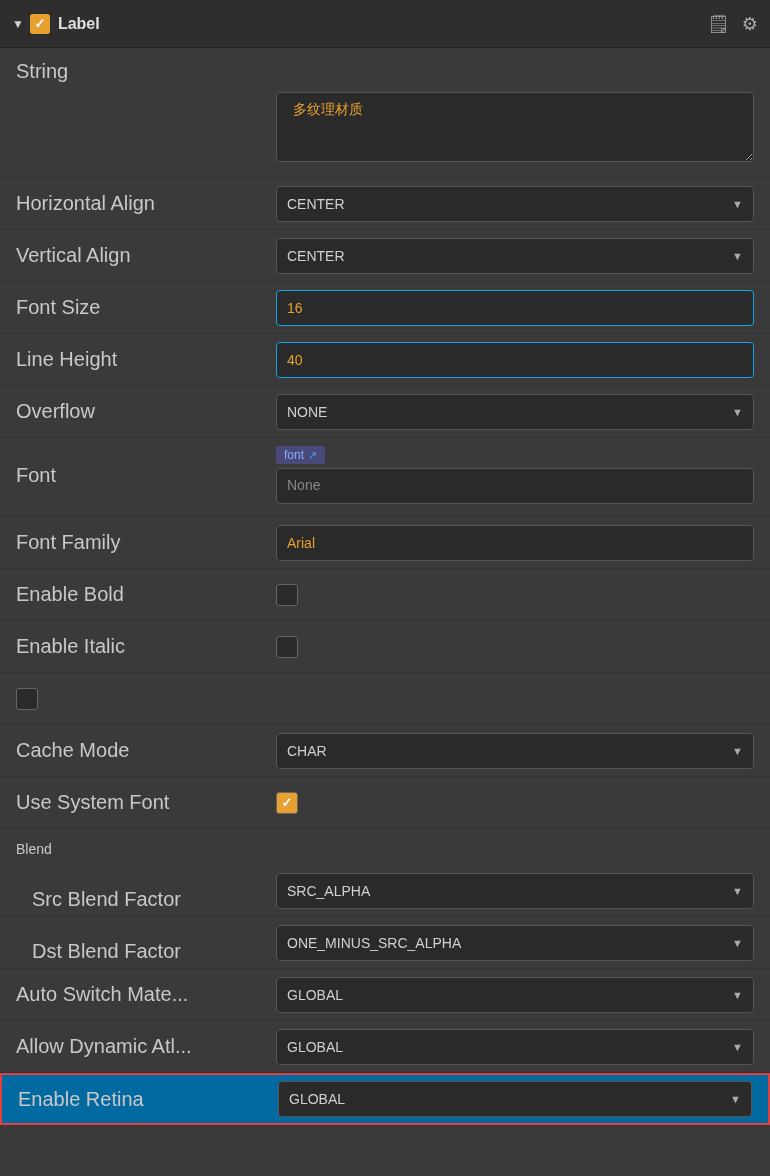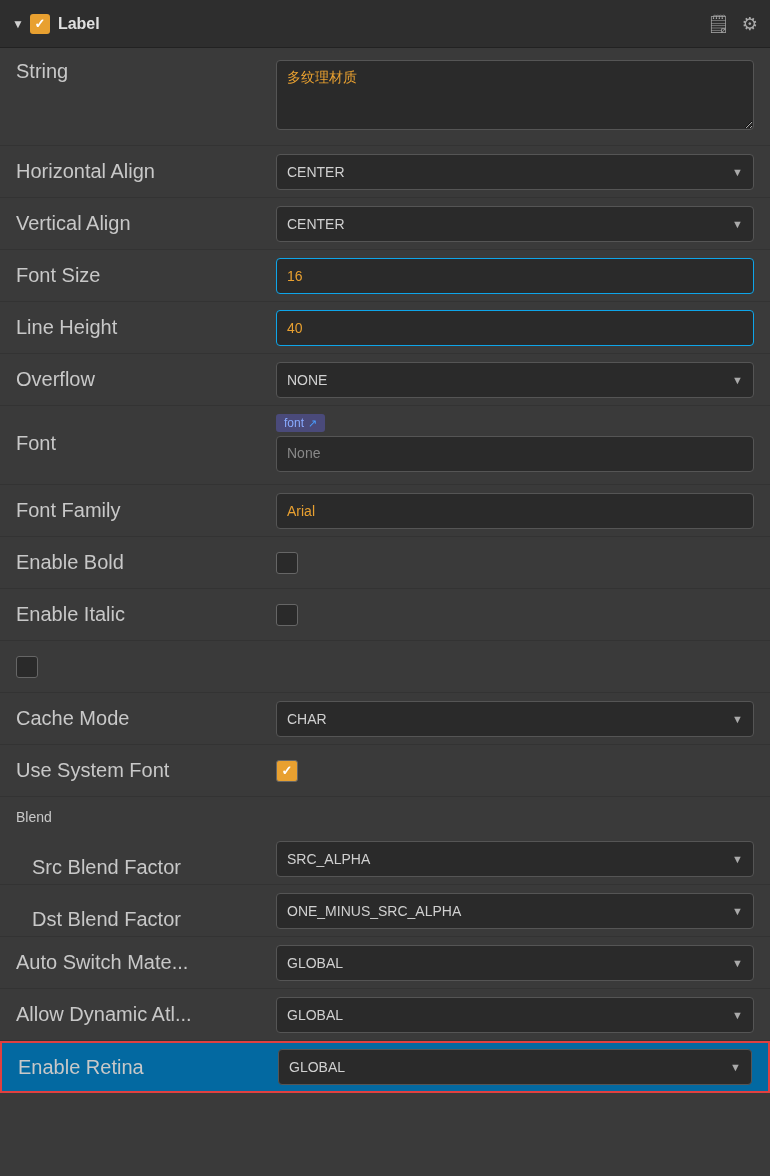--- a/index.html
+++ b/index.html
@@ -81,24 +81,25 @@
     }
 
     
     .string-textarea {
       width: 100%;
       background: #2a2a2a;
       border: 1px solid #555;
       border-radius: 4px;
       color: #e8a030;
       font-size: 14px;
-      padding: 8px 10px;
+      padding: 8px 16px;
       resize: vertical;
       min-height: 70px;
       outline: none;
+      margin-top: 32px;
     }
 
     
     .dropdown {
       width: 100%;
       background: #2a2a2a;
       border: 1px solid #555;
       border-radius: 4px;
       color: #d0d0d0;
       font-size: 14px;

